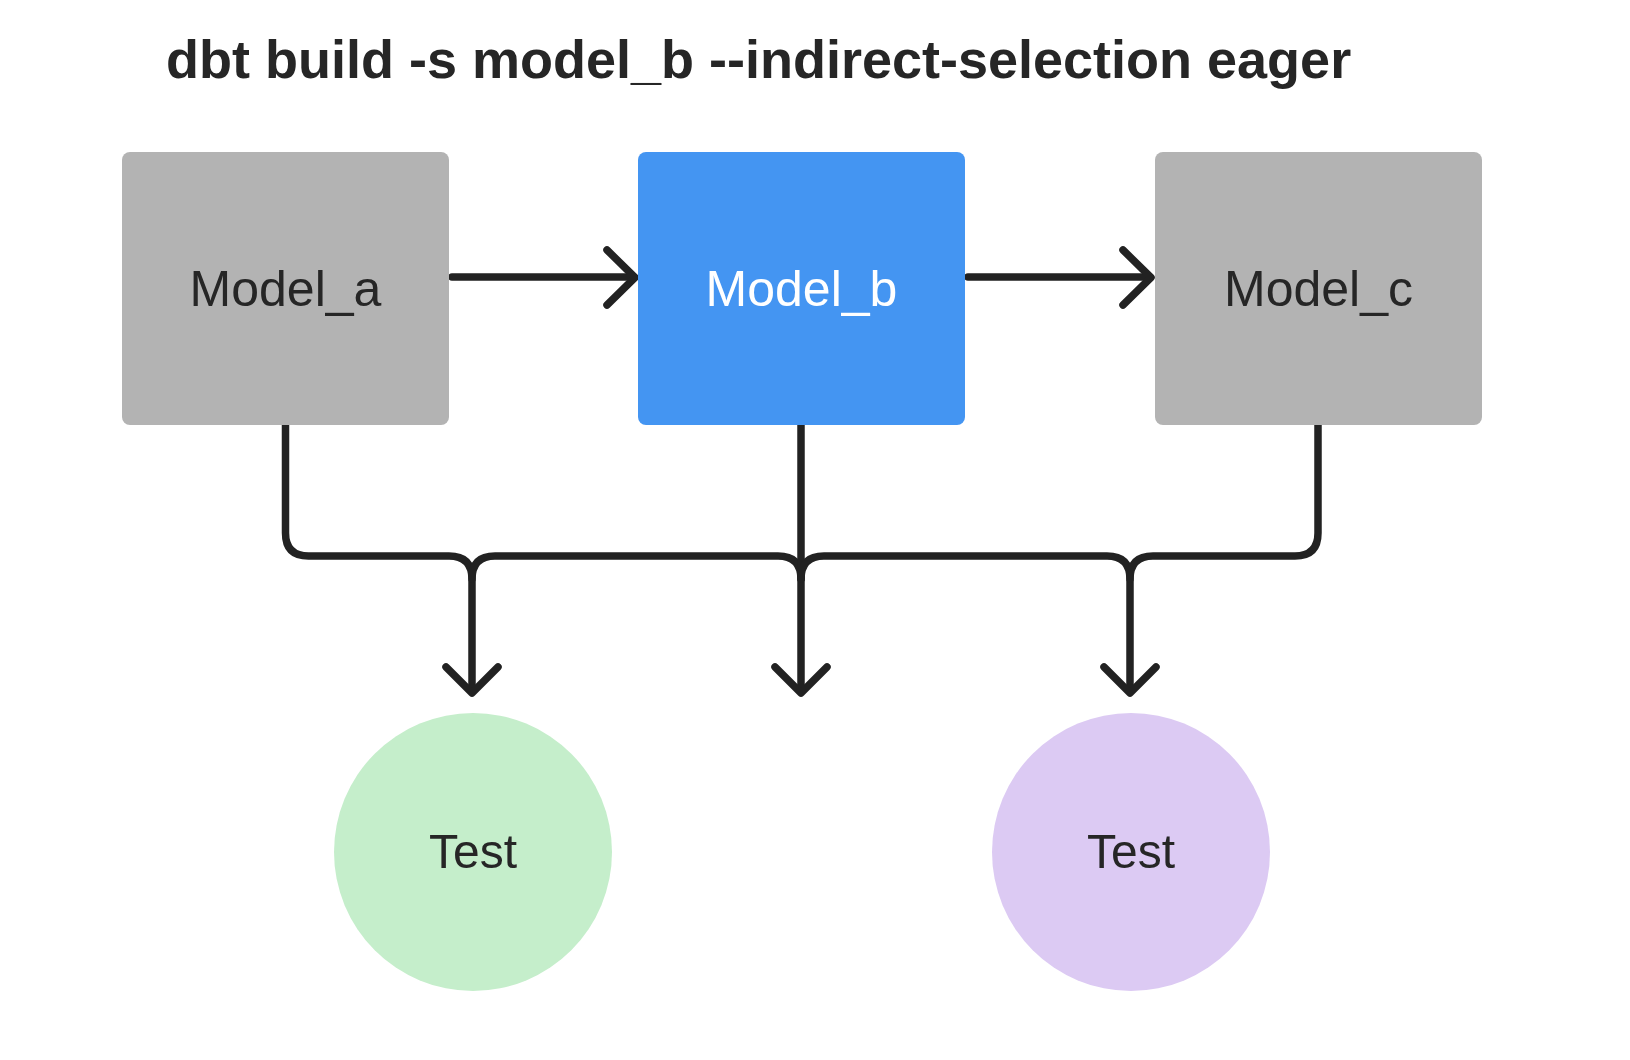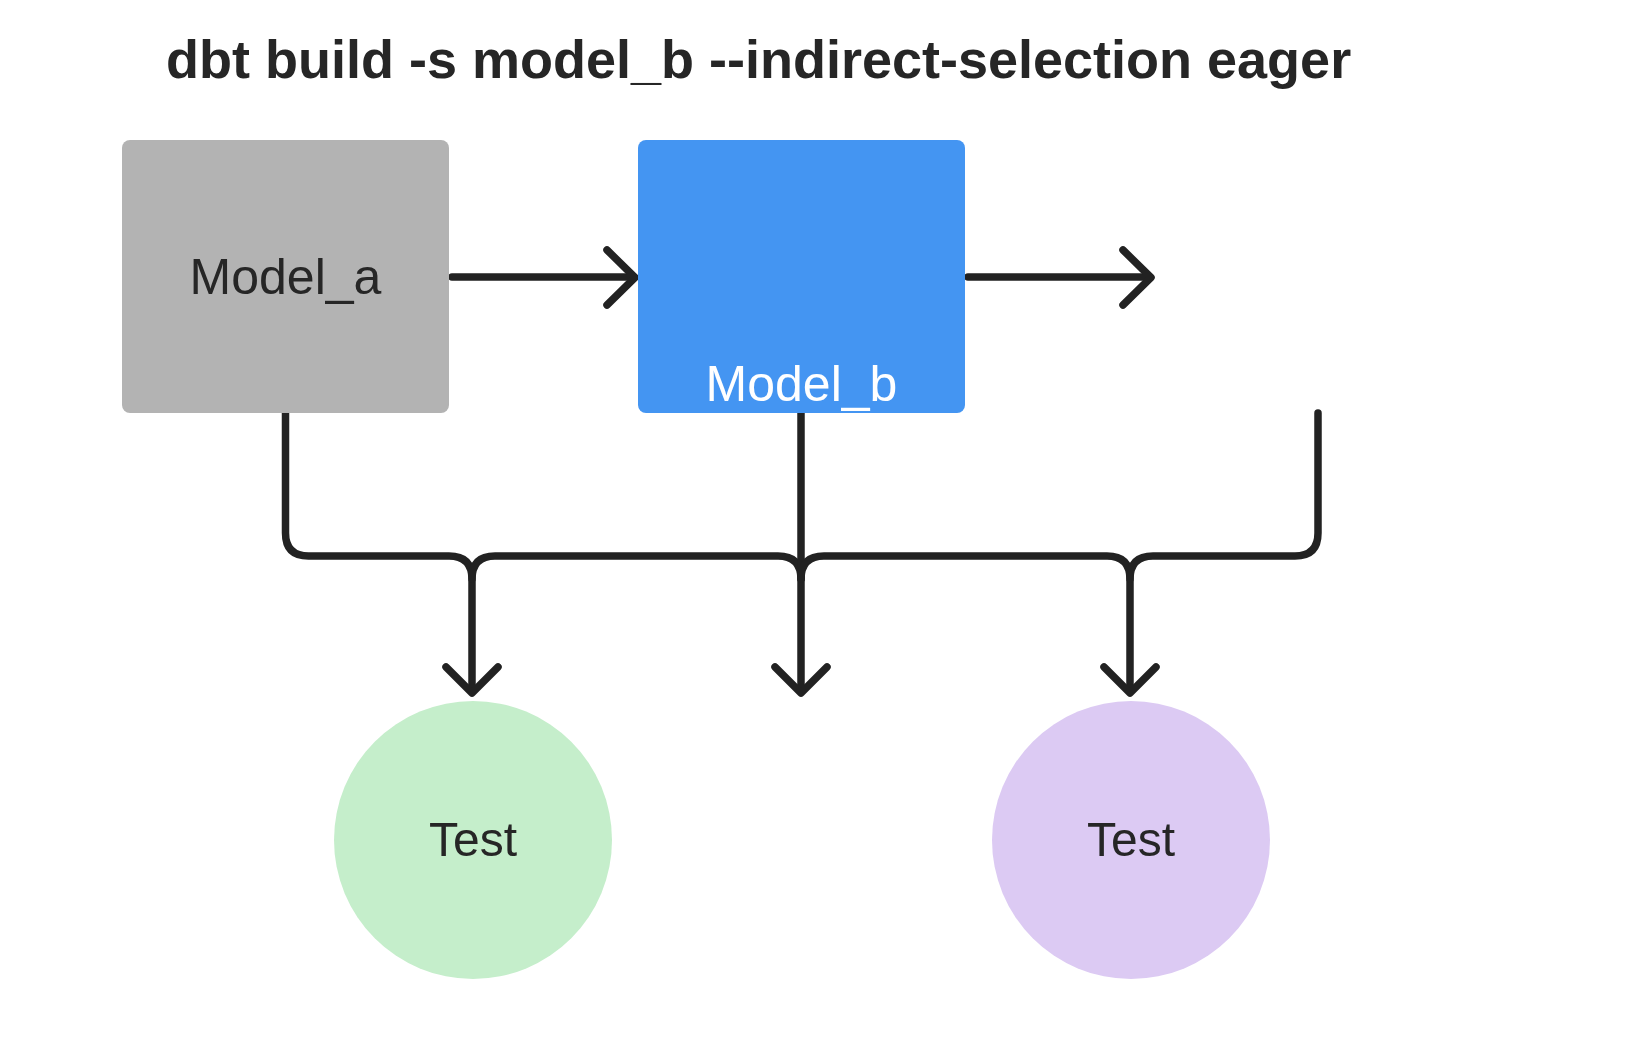--- a/index.html
+++ b/index.html
@@ -11,27 +11,28 @@
   }
   .stage{position:absolute;inset:0;padding-left:28px;}
   .title{
     position:absolute;left:166px;top:28px;
     font-size:54px;font-weight:600;letter-spacing:0px;
     color:var(--text-dark,#1e1e1e);white-space:nowrap;
   }
   .node{
     position:absolute;display:flex;align-items:center;justify-content:center;
     text-align:center;
+    margin-top:12px;
   }
   .model{
     width:327px;height:273px;top:140px;border-radius:8px;
     font-size:50px;font-weight:500;color:var(--text-dark,#2b2b2b);
   }
   .model-a{left:122px;background:var(--model-gray,#b3b3b3);}
-  .model-b{left:638px;background:var(--model-blue,#4495f2);color:var(--text-light,#fff);align-items:flex-end;}
+  .model-b{left:638px;background:var(--model-blue,#4495f2);color:var(--text-light,#fff);}
   .model-c{left:1155px;background:var(--model-gray,#b3b3b3);}
   .test{
     width:278px;height:278px;top:701px;border-radius:50%;
     font-size:48px;font-weight:500;color:var(--text-dark,#2e2e2e);
     line-height:84px;
   }
   .test-ab{left:334px;background:var(--test-green,#c5eecb);}
   .test-b{left:663px;background:var(--test-yellow,#f8e8a9);}
   .test-bc{left:992px;background:var(--test-purple,#dccaf3);}
   .label-block{display:block;}
@@ -65,20 +66,23 @@
     <path d="M 1318 413 L 1318 533 Q 1318 556 1295 556 L 1153 556 Q 1130 556 1130 579"></path>
     <path d="M 1104 667 L 1130 693 L 1156 667"></path>
   </svg>
 
   <div class="node model model-a">
     <span>Model_a</span>
   </div>
   <div class="node model model-b">
     <span>Model_b</span>
   </div>
+  <div class="node model model-c">
+    <span>Model_c</span>
+  </div>
 
   <div class="node test test-ab">
     <div>
       <div class="label-block">Test</div>
     </div>
   </div>
   <div class="node test test-bc">
     <div>
       <div class="label-block">Test</div>
     </div>

